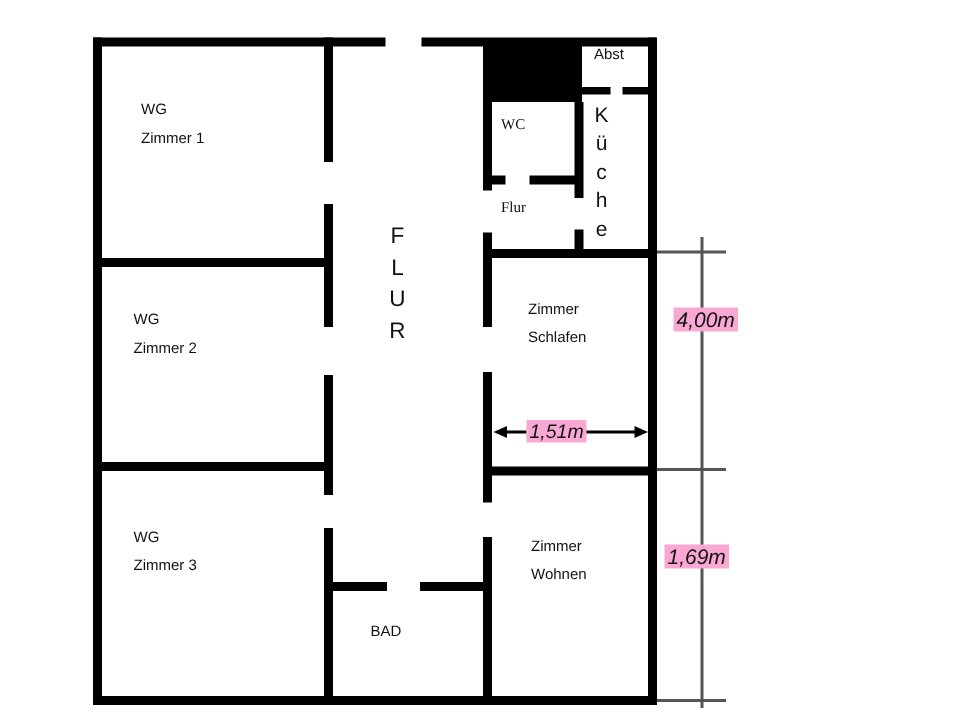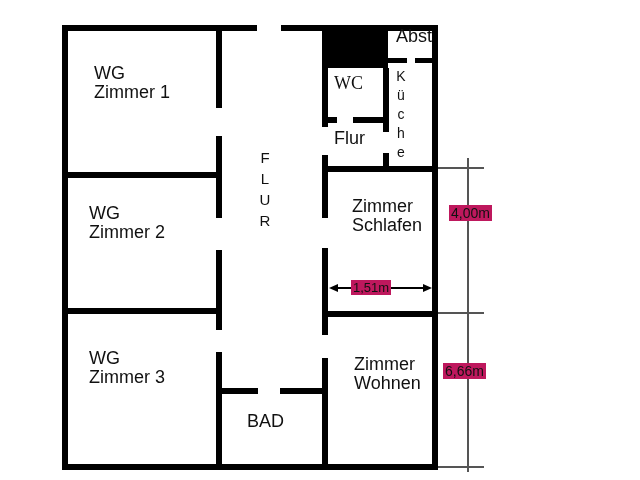--- a/index.html
+++ b/index.html
@@ -7,25 +7,25 @@
     position:relative;width:640px;height:480px;background:#ffffff;
     font-family:"Liberation Sans", sans-serif;color:#111;overflow:hidden;
   }
   .wall{position:absolute;background:#000;}
   .shaft{position:absolute;background:#000;}
   .dimline{position:absolute;background:#555;}
   .dimarrow-line{position:absolute;background:#000;}
   .head{position:absolute;width:0;height:0;}
   .head-left{border-top:4px solid transparent;border-bottom:4px solid transparent;border-right:9px solid #000;}
   .head-right{border-top:4px solid transparent;border-bottom:4px solid transparent;border-left:9px solid #000;}
-  .label{position:absolute;font-size:18px;line-height:19px;white-space:pre-line;z-index:3;}
+  .label{position:absolute;font-size:10px;line-height:19px;white-space:pre-line;z-index:3;}
   .vlabel{position:absolute;white-space:pre-line;text-align:center;z-index:3;}
   .corridor-text{font-size:15px;line-height:21px;}
   .kueche-text{font-size:14px;line-height:19px;}
-  .dim-label{position:absolute;font-size:13px;background:#be185d;padding:0 2px;z-index:3;}
+  .dim-label{position:absolute;font-size:13px;background:#f9a8d4;padding:0 2px;z-index:3;font-style:italic;}
   .dim-label-v{font-size:14px;}
 </style>
 </head>
 <body>
 
 <div class="canvas">
 
   <div class="wall" style="left:62px;top:25px;width:6px;height:445px;"></div>
   <div class="wall" style="left:62px;top:25px;width:195px;height:6px;"></div>
   <div class="wall" style="left:281px;top:25px;width:156px;height:6px;"></div>
@@ -68,33 +68,33 @@
 L
 U
 R</div>
   <div class="label" style="left:334px;top:74px;font-family:Liberation Serif, serif;">WC</div>
   <div class="label" style="left:396px;top:27px;">Abst</div>
   <div class="vlabel kueche-text" style="left:393px;top:67px;width:16px;">K
 ü
 c
 h
 e</div>
-  <div class="label" style="left:334px;top:129px;">Flur</div>
+  <div class="label" style="left:334px;top:129px;font-family:Liberation Serif, serif;">Flur</div>
   <div class="label" style="left:352px;top:197px;">Zimmer
 Schlafen</div>
   <div class="label" style="left:354px;top:355px;">Zimmer
 Wohnen</div>
   <div class="label" style="left:247px;top:412px;">BAD</div>
 
   <div class="head head-left" style="left:329px;top:284px;"></div>
   <div class="dimarrow-line" style="left:334px;top:287px;width:17px;height:2px;"></div>
   <div class="dim-label" style="left:351px;top:280px;">1,51m</div>
   <div class="dimarrow-line" style="left:389px;top:287px;width:35px;height:2px;"></div>
   <div class="head head-right" style="left:423px;top:284px;"></div>
 
   <div class="dimline" style="left:467px;top:158px;width:2px;height:314px;z-index:1;"></div>
   <div class="dimline" style="left:438px;top:167px;width:46px;height:2px;"></div>
   <div class="dimline" style="left:438px;top:312px;width:46px;height:2px;"></div>
   <div class="dimline" style="left:438px;top:466px;width:46px;height:2px;"></div>
   <div class="dim-label dim-label-v" style="left:449px;top:205px;">4,00m</div>
-  <div class="dim-label dim-label-v" style="left:443px;top:363px;">6,66m</div>
+  <div class="dim-label dim-label-v" style="left:443px;top:363px;">1,69m</div>
 
 </div>
 
 </body></html>

